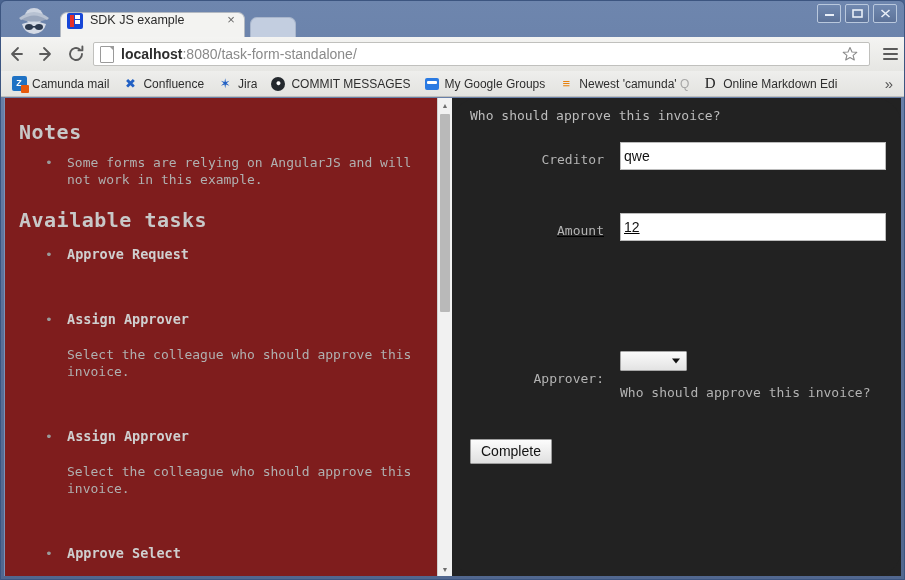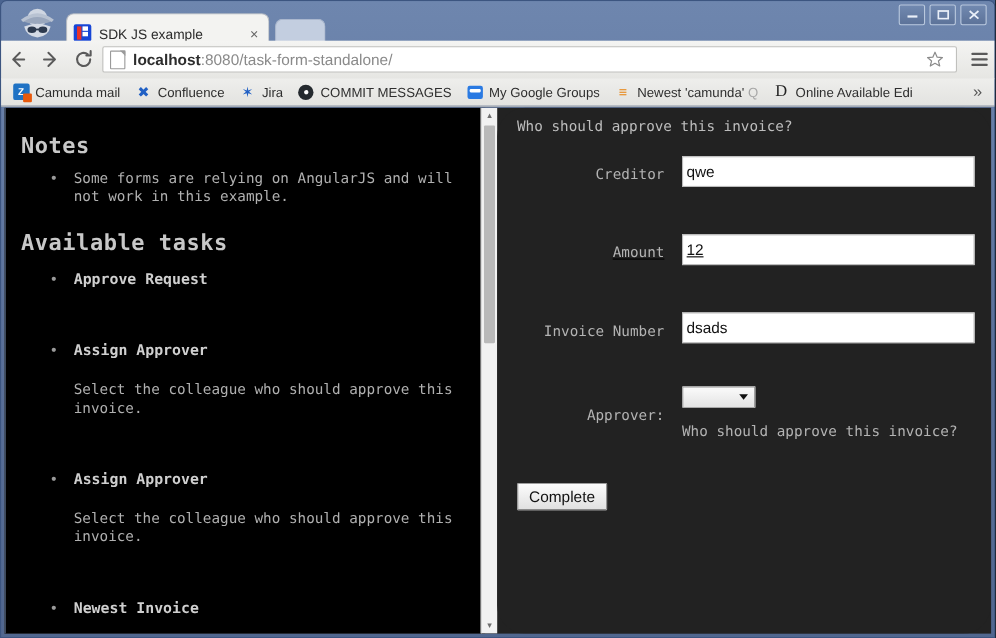--- a/index.html
+++ b/index.html
@@ -68,21 +68,21 @@
   .tab {
     position: absolute;
     left: 0; top: 0;
     width: 185px; height: 26px;
     box-sizing: border-box;
     background: #f3f3f1;
     border-radius: 7px 7px 0 0;
     border: 1px solid #b3b9c2;
     border-bottom: none;
     display: flex;
-    align-items: flex-end;
+    align-items: flex-start;
     padding: 0 6px;
   }
   .tab-favicon {
     width: 16px; height: 16px;
     flex: 0 0 16px;
     background: #1746d6;
     border-radius: 2px;
     position: relative;
     margin-right: 7px;
     overflow: hidden;
@@ -301,21 +301,21 @@
     width: 897px; height: 478px;
     background: #222222;
     overflow: hidden;
   }
 
   
   .notes-pane {
     position: absolute;
     left: 0; top: 0;
     width: 437px; height: 478px;
-    background: #000000;
+    background: #7f1d1d;
     overflow: hidden;
     box-sizing: border-box;
     border-left: 1px solid #7b92b8;
   }
   .notes-inner {
     padding: 14px 18px 0 14px;
     font-family: "DejaVu Sans Mono", monospace;
     color: #b9b9b9;
   }
   .h-notes {
@@ -581,21 +581,21 @@
           <span class="ico-groups"></span>
         </span>
       <span class="bm-label">My Google Groups</span>
     </div>
     <div class="bm">
       <span class="bm-ico ico-so">≡</span>
       <span class="bm-label"><span>Newest 'camunda' </span><span class="dim">Q</span></span>
     </div>
     <div class="bm">
       <span class="bm-ico ico-dill">D</span>
-      <span class="bm-label">Online Available Edi</span>
+      <span class="bm-label">Online Markdown Edi</span>
     </div>
     <div class="bm-overflow">»</div>
   </div>
 
   <div class="viewport">
 
     <div class="notes-pane">
       <div class="notes-inner">
         <div class="h-notes">Notes</div>
 
@@ -628,21 +628,21 @@
             <div class="bullet-dot">•</div>
             <div class="task-title">Assign Approver</div>
           </div>
           <div class="task-desc">Select the colleague who should approve this
 invoice.</div>
         </div>
 
         <div class="task-block">
           <div class="bullet-row">
             <div class="bullet-dot">•</div>
-            <div class="task-title">Newest Invoice</div>
+            <div class="task-title">Approve Select</div>
           </div>
         </div>
       </div>
     </div>
 
     <div class="scrollbar">
       <div class="sb-arrow up">▲</div>
       <div class="sb-thumb"></div>
       <div class="sb-arrow down">▼</div>
     </div>
@@ -657,26 +657,20 @@
         </div>
       </div>
 
       <div class="field-row" style="top:115px;text-decoration:underline;">
         <div class="field-label">Amount</div>
         <div class="field-control">
           <input class="text-input" type="text" value="12" style="">
         </div>
       </div>
 
-      <div class="field-row" style="top:186px;">
-        <div class="field-label">Invoice Number</div>
-        <div class="field-control">
-          <input class="text-input" type="text" value="dsads" style="">
-        </div>
-      </div>
 
       <div class="field-row" style="top:253px;">
         <div class="field-label">Approver:</div>
         <div class="field-control">
           <div class="select-box">
             <span></span>
             <span class="select-arrow"></span>
           </div>
           <div class="help-text">Who should approve this invoice?</div>
         </div>

